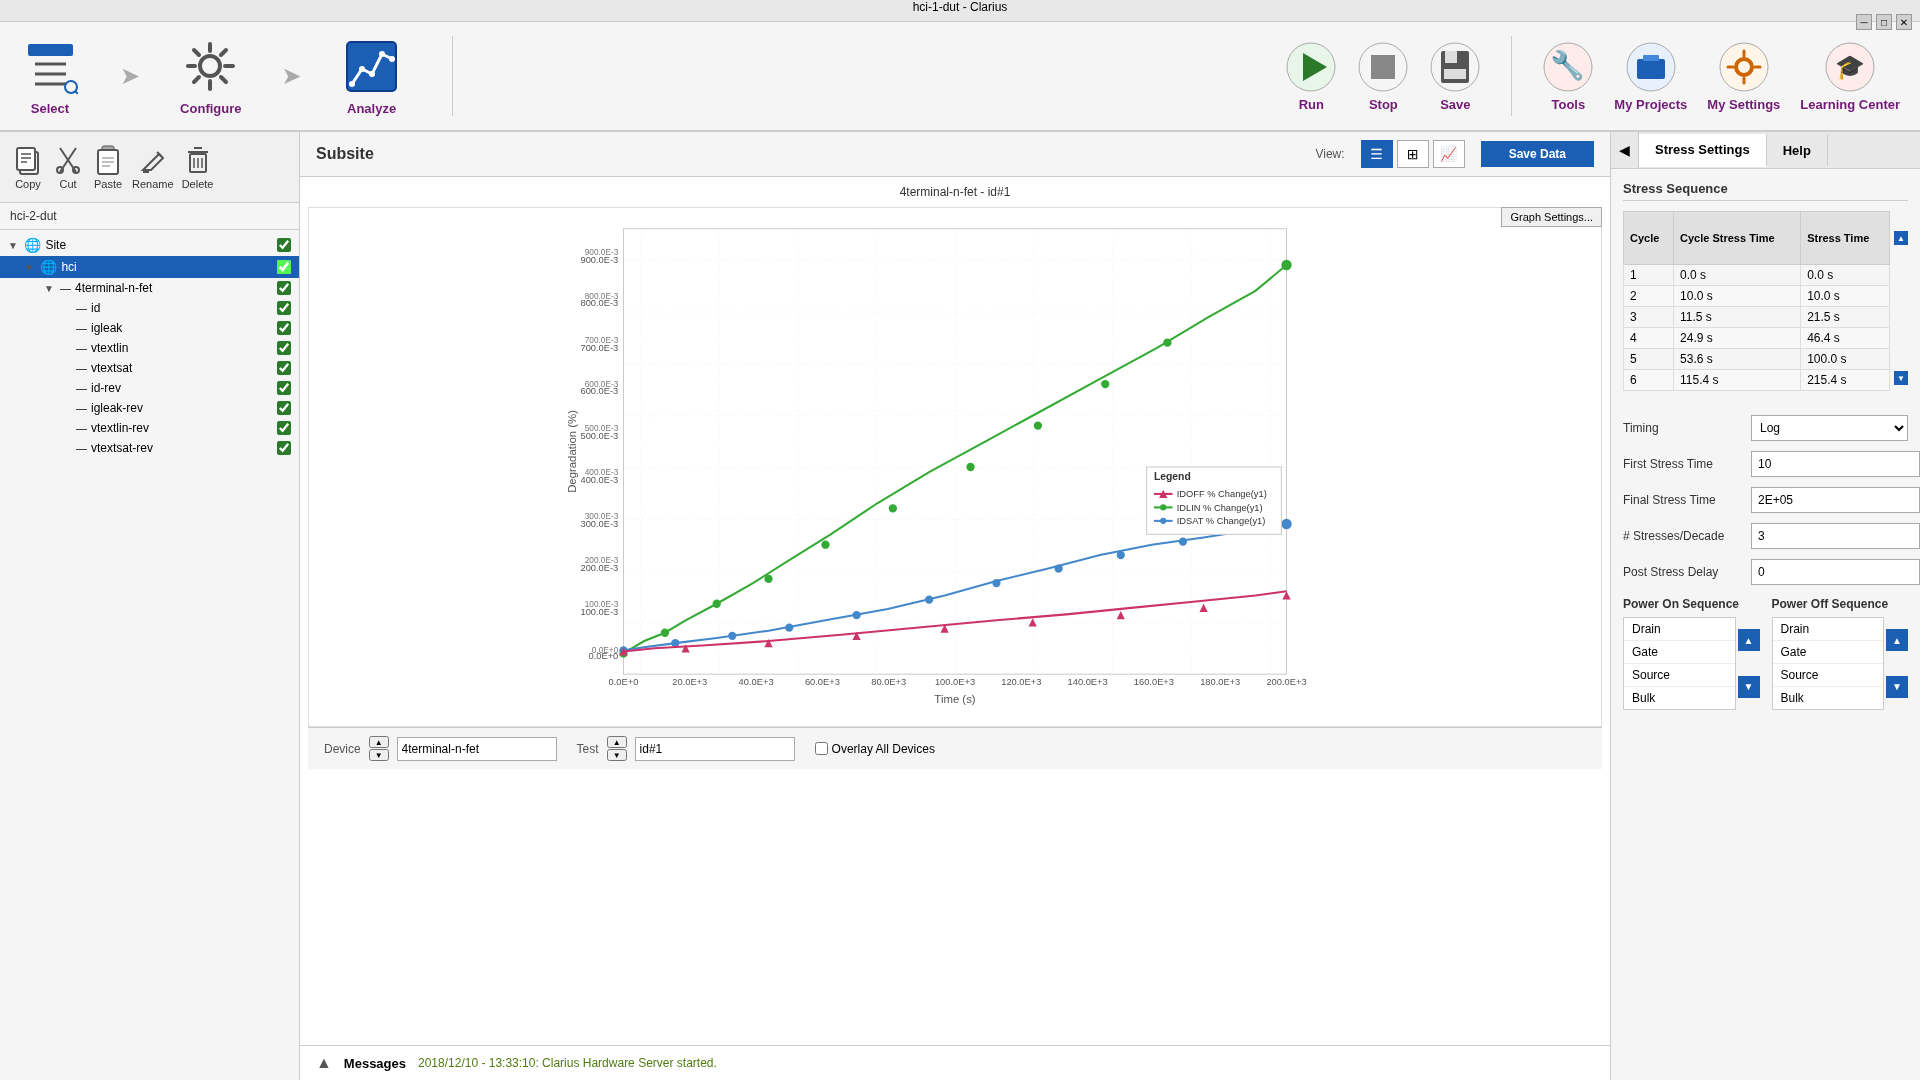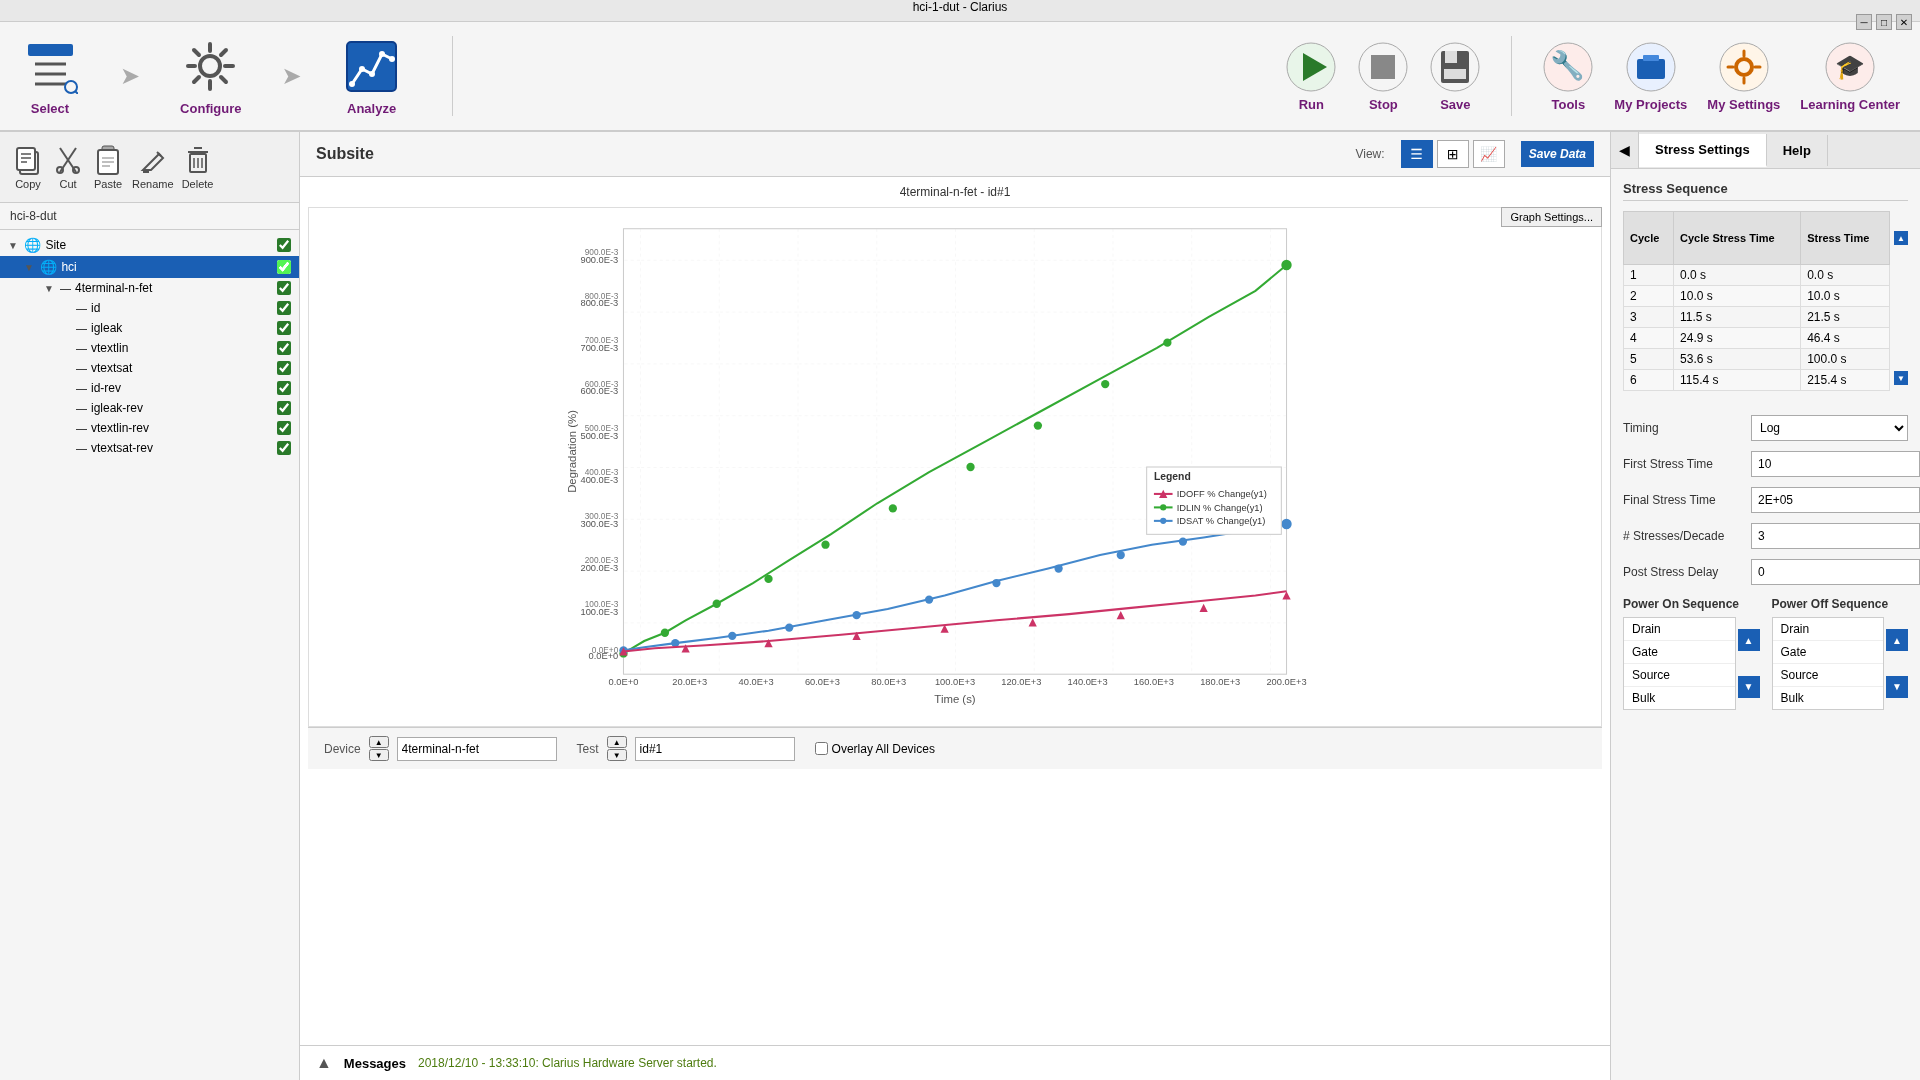--- a/index.html
+++ b/index.html
@@ -166,25 +166,24 @@
       background: white;
       cursor: pointer;
       display: flex; align-items: center; justify-content: center;
       font-size: 14px;
     }
     .view-btn.active { background: #1a5fb4; color: white; border-color: #1a5fb4; }
     .save-data-btn {
       background: #1a5fb4;
       color: white;
       border: none;
-      padding: 6px 8px;
+      padding: 6px 28px;
       cursor: pointer;
       font-size: 12px;
       font-weight: bold;
-      font-style: italic;
     }
 
     
     .chart-area {
       flex: 1;
       padding: 8px;
       position: relative;
       background: white;
     }
     .chart-title {
@@ -568,21 +567,21 @@
           <line x1="6" y1="8" x2="26" y2="8" stroke="#555" stroke-width="2"></line>
           <line x1="12" y1="4" x2="20" y2="4" stroke="#555" stroke-width="2"></line>
           <line x1="12" y1="14" x2="12" y2="24" stroke="#555" stroke-width="1.5"></line>
           <line x1="16" y1="14" x2="16" y2="24" stroke="#555" stroke-width="1.5"></line>
           <line x1="20" y1="14" x2="20" y2="24" stroke="#555" stroke-width="1.5"></line>
         </svg>
         <span class="sidebar-tool-label">Delete</span>
       </div>
     </div>
 
-    <div class="dut-label">hci-8-dut</div>
+    <div class="dut-label">hci-2-dut</div>
 
     <div class="tree-container">
 
       <div class="tree-item">
         <span class="tree-expand">▼</span>
         <span class="tree-icon">🌐</span>
         <span class="tree-name">Site</span>
         <input type="checkbox" class="tree-checkbox" checked="" style="">
       </div>
 

